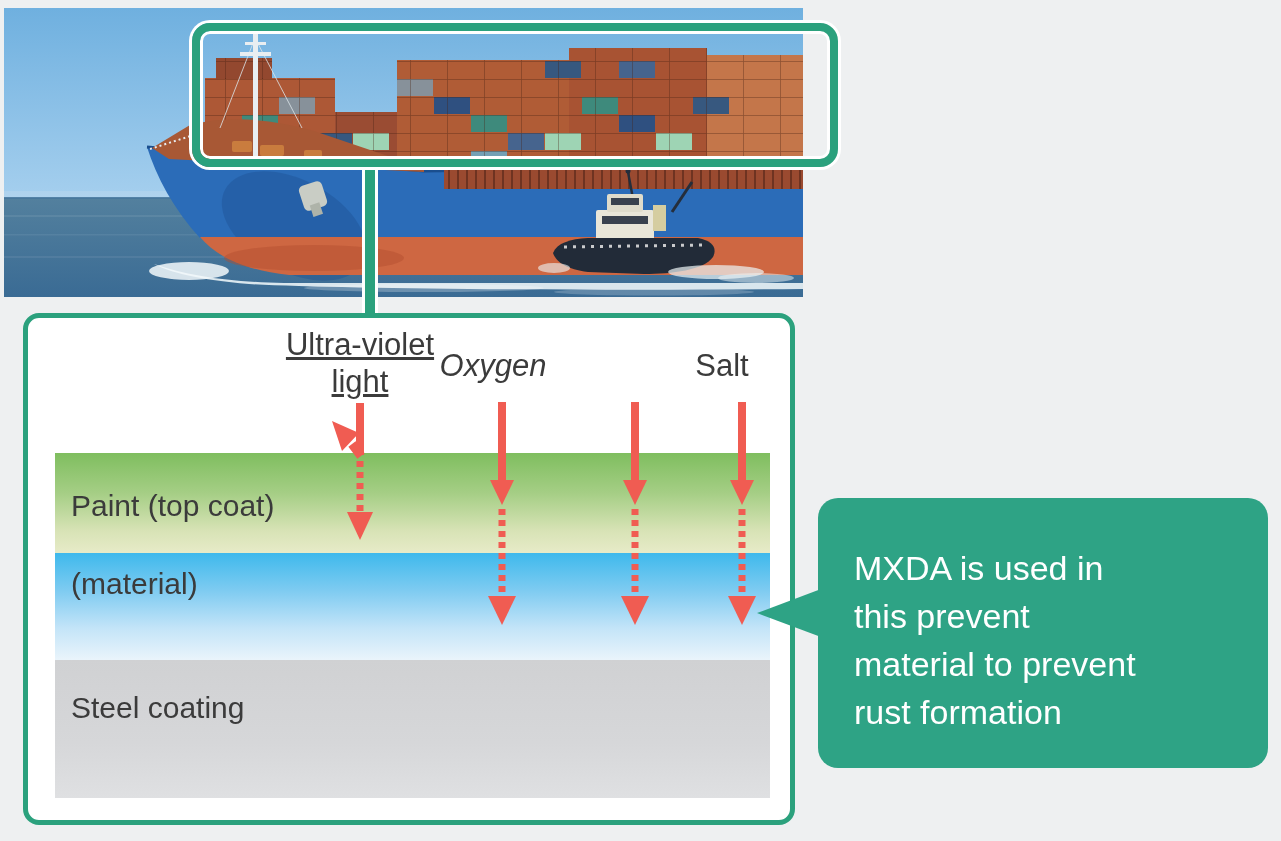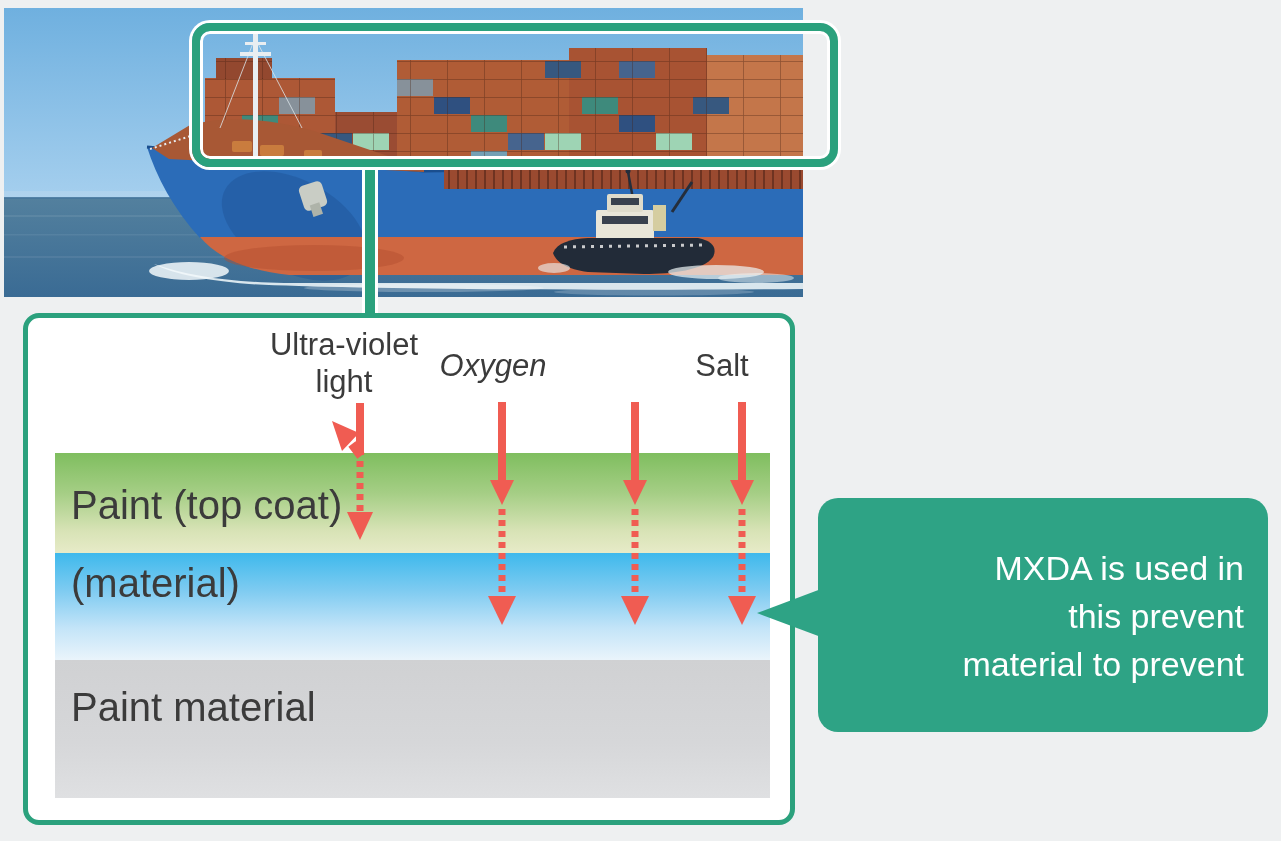--- a/index.html
+++ b/index.html
@@ -27,36 +27,36 @@
   #layer-paint{top:453px;height:100px;
       background:linear-gradient(180deg,#7FBE5F 0%,#A5CE85 40%,#D8E3B6 78%,#E7EBC8 100%);}
   #layer-epoxy{top:553px;height:107px;
       background:linear-gradient(180deg,#3EB9EC 0%,#7ECBF1 35%,#C3E4F8 70%,#EAF4FB 100%);}
   #layer-steel{top:660px;height:138px;
       background:linear-gradient(180deg,#D0D1D3 0%,#D6D7D9 60%,#DFE0E2 100%);}
 
   .lbl{position:absolute;color:#3B3B3B;z-index:4;}
   .lbl span{display:block;}
   .top-label{font-size:31px;line-height:36px;text-align:center;}
-  #uv-label{left:244px;top:326px;width:200px;line-height:37px;}
+  #uv-label{left:260px;top:326px;width:200px;line-height:37px;text-decoration:underline;}
   #oxygen-label{left:423px;top:348px;width:140px;font-style:italic;}
   #moisture-label{left:558px;top:348px;width:160px;}
   #salt-label{left:672px;top:348px;width:100px;}
-  .layer-label{font-size:40px;line-height:39px;text-align:left;}
+  .layer-label{font-size:30px;line-height:39px;text-align:left;}
   #paint-label{left:71px;top:486px;}
   #epoxy-label{left:71px;top:564px;}
   #steel-label{left:71px;top:688px;}
 
   
   #overlay{position:absolute;left:0;top:0;width:1281px;height:841px;z-index:5;pointer-events:none;}
 
   
-  #callout{position:absolute;left:818px;top:498px;width:450px;height:234px;box-sizing:border-box;
+  #callout{position:absolute;left:818px;top:498px;width:450px;height:270px;box-sizing:border-box;
          background:#2EA385;border-radius:20px;color:#FFFFFF;font-size:34px;line-height:48px;
-         padding:46px 24px 0 36px;z-index:6;text-align:right;}
+         padding:46px 24px 0 36px;z-index:6;}
   #callout span{display:block;}
 </style>
 </head>
 <body>
 
 <div id="stage">
 
   <div id="photo">
     <svg viewBox="0 0 799 289" preserveAspectRatio="none">
       <defs>
@@ -195,21 +195,21 @@
   <div id="oxygen-label" class="lbl top-label">Oxygen</div>
   <div id="salt-label" class="lbl top-label">Salt</div>
 
   <div id="paint-label" class="lbl layer-label">
     <span>Paint (top coat)</span>
   </div>
   <div id="epoxy-label" class="lbl layer-label">
     <span>(material)</span>
   </div>
   <div id="steel-label" class="lbl layer-label">
-    <span>Paint material</span>
+    <span>Steel coating</span>
   </div>
 
   <svg id="overlay" viewBox="0 0 1281 841">
     <g fill="#F05C52" stroke="#F05C52">
       <line x1="360" y1="403" x2="360" y2="455" stroke-width="8" fill="none"></line>
       <g>
         <line x1="352" y1="444" x2="361" y2="456" stroke-width="9" fill="none"></line>
         <polygon points="332,421 359,433 342,451" stroke="none"></polygon>
       </g>
       <line x1="360" y1="461" x2="360" y2="514" stroke-width="7" stroke-dasharray="6 5" fill="none"></line>
@@ -233,15 +233,16 @@
       <line x1="742" y1="509" x2="742" y2="598" stroke-width="7" stroke-dasharray="6 5" fill="none"></line>
       <polygon points="728,596 756,596 742,625" stroke="none"></polygon>
     </g>
     <polygon points="757,613 821,589 821,637" fill="#2EA385"></polygon>
   </svg>
 
   <div id="callout">
     <span>MXDA is used in</span>
     <span>this prevent</span>
     <span>material to prevent</span>
+    <span>rust formation</span>
   </div>
 
 </div>
 
 </body></html>

